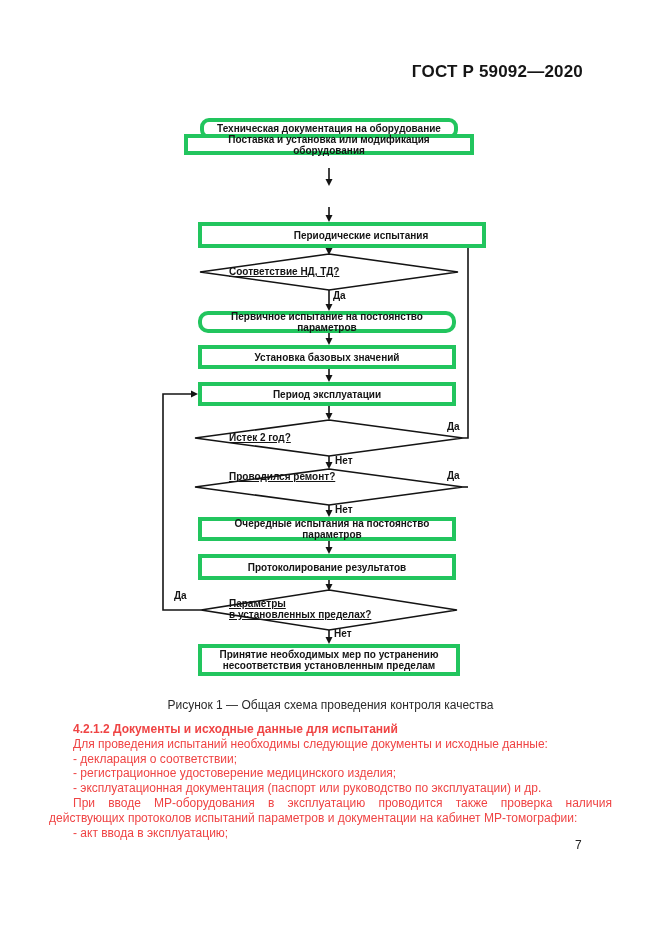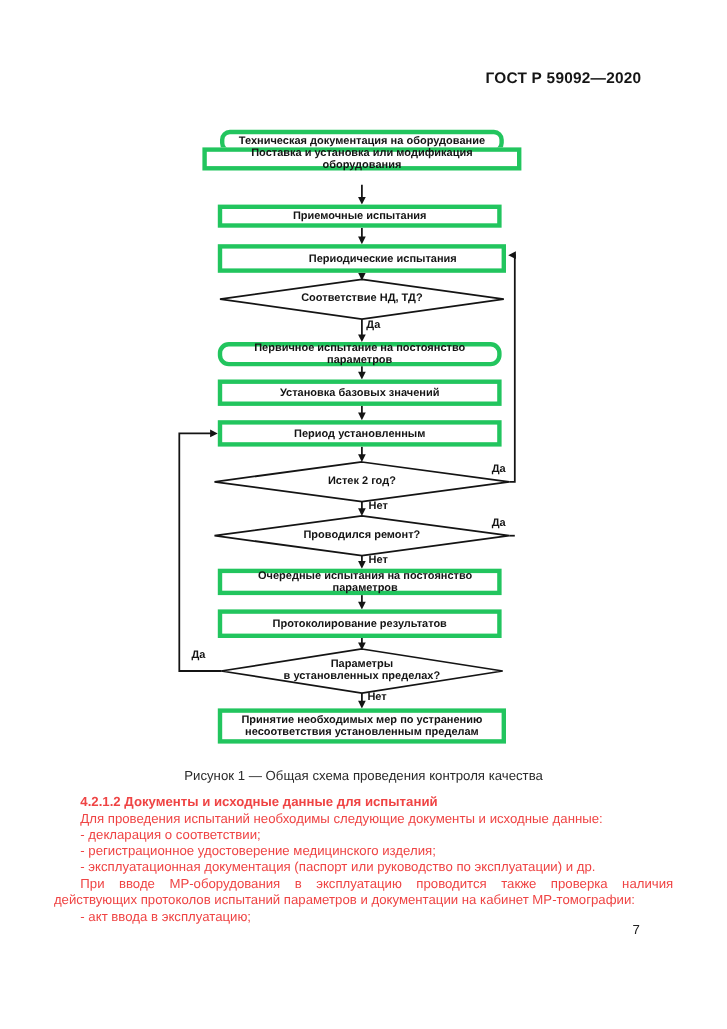--- a/index.html
+++ b/index.html
@@ -4,48 +4,48 @@
 <style>
   html,body{margin:0;padding:0;background:#888;}
   .page{
     position:relative;width:661px;height:935px;background:#ffffff;
     font-family:"Liberation Sans", sans-serif;color:#1c1c1c;overflow:hidden;
     margin:0 auto;
   }
   
   .doc-header{
     position:absolute;top:62px;right:78px;
-    font-size:14px;font-weight:bold;letter-spacing:.2px;color:#151515;
+    font-size:17px;font-weight:bold;letter-spacing:.2px;color:#151515;
   }
   
   .flowchart{position:absolute;left:0;top:0;width:661px;height:700px;}
   .fc-svg{position:absolute;left:0;top:0;}
   .fb{
     position:absolute;box-sizing:border-box;border:4px solid #22c55e;background:#fff;
     display:flex;align-items:center;justify-content:center;text-align:center;
     font-size:10px;font-weight:bold;color:#141414;line-height:11px;padding:1px 6px;
   }
   .fb.rounded{border-radius:9px;}
   .b1{left:200px;top:118px;width:258px;height:21px;}
   .b2{left:184px;top:134px;width:290px;height:21px;}
   .b3{left:198px;top:186px;width:258px;height:21px;}
-  .b4{left:198px;top:222px;width:262px;height:26px;padding-left:44px;}
+  .b4{left:198px;top:222px;width:288px;height:26px;padding-left:44px;}
   .b5{left:198px;top:311px;width:258px;height:22px;border-radius:10px;}
   .b6{left:198px;top:345px;width:258px;height:24px;}
   .b7{left:198px;top:382px;width:258px;height:24px;}
   .b8{left:198px;top:517px;width:258px;height:24px;padding-left:16px;}
   .b9{left:198px;top:554px;width:258px;height:26px;}
   .b10{left:198px;top:644px;width:262px;height:32px;}
   .dlabel{
-    position:absolute;width:200px;left:229px;text-align:center;
-    font-size:10px;font-weight:bold;color:#141414;line-height:11px;
+    position:absolute;width:200px;left:229px;text-align:left;
+    font-size:10px;font-weight:bold;color:#141414;line-height:11px;text-decoration:underline;
   }
   .d1{top:266px;}
   .d2{top:432px;}
-  .d3{top:481px;}
+  .d3{top:471px;}
   .d4{top:598px;}
   .elabel{
     position:absolute;font-size:10px;font-weight:bold;color:#141414;line-height:10px;
   }
   .yes1{left:333px;top:291px;}
   .no1{left:335px;top:456px;}
   .yesr1{left:447px;top:422px;}
   .no2{left:335px;top:505px;}
   .yesr2{left:447px;top:471px;}
   .yesl{left:174px;top:591px;}
@@ -117,25 +117,24 @@
       <g fill="#ffffff" stroke="#141414" stroke-width="1.6">
         <polygon points="329,254 458,272 329,290 200,272"></polygon>
         <polygon points="329,420 463,438 329,456 195,438"></polygon>
         <polygon points="329,469 463,487 329,505 195,487"></polygon>
         <polygon points="329,590 457,610 329,630 201,610"></polygon>
       </g>
     </svg>
 
     <div class="fb rounded b1">Техническая документация на оборудование</div>
     <div class="fb b2">Поставка и установка или модификация оборудования</div>
-    <div class="fb b3">Приемочные испытания</div>
     <div class="fb b4">Периодические испытания</div>
     <div class="fb b5">Первичное испытание на постоянство параметров</div>
     <div class="fb b6">Установка базовых значений</div>
-    <div class="fb b7">Период установленным</div>
+    <div class="fb b7">Период эксплуатации</div>
     <div class="fb b8">Очередные испытания на постоянство параметров</div>
     <div class="fb b9">Протоколирование результатов</div>
     <div class="fb b10">Принятие необходимых мер по устранению несоответствия установленным пределам</div>
 
     <div class="dlabel d1">Соответствие НД, ТД?</div>
     <div class="dlabel d2">Истек 2 год?</div>
     <div class="dlabel d3">Проводился ремонт?</div>
     <div class="dlabel d4">
       <span style="display:block">Параметры</span>
       <span style="display:block">в установленных пределах?</span>

